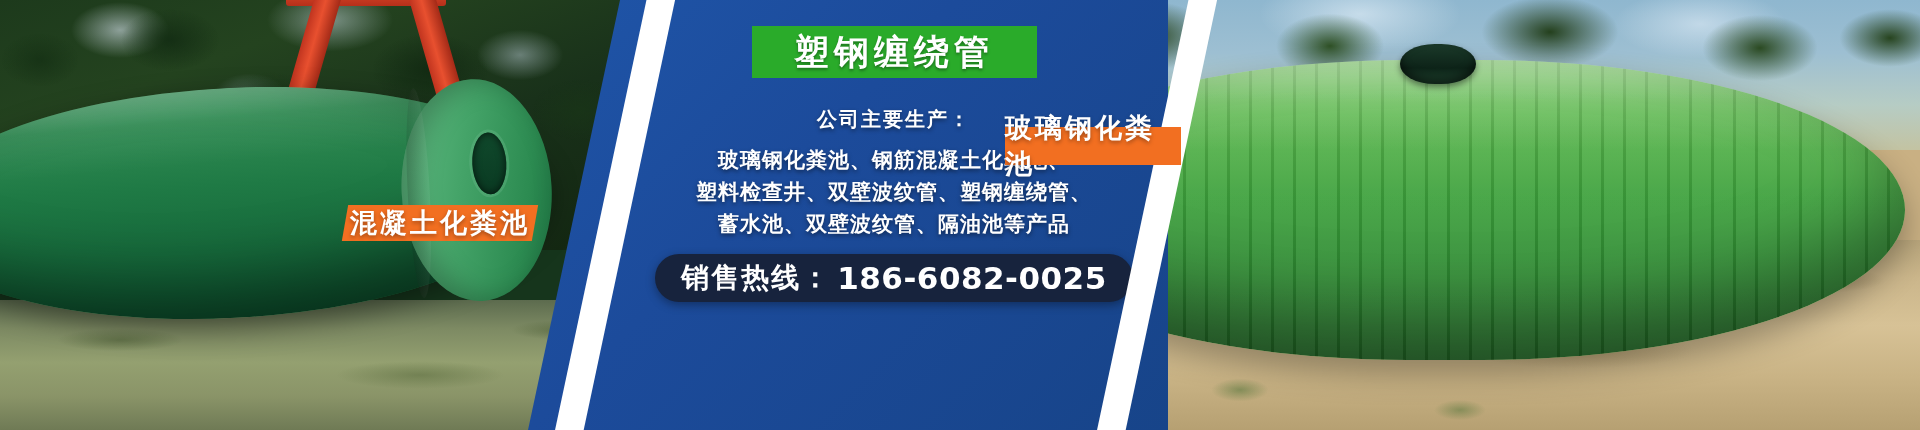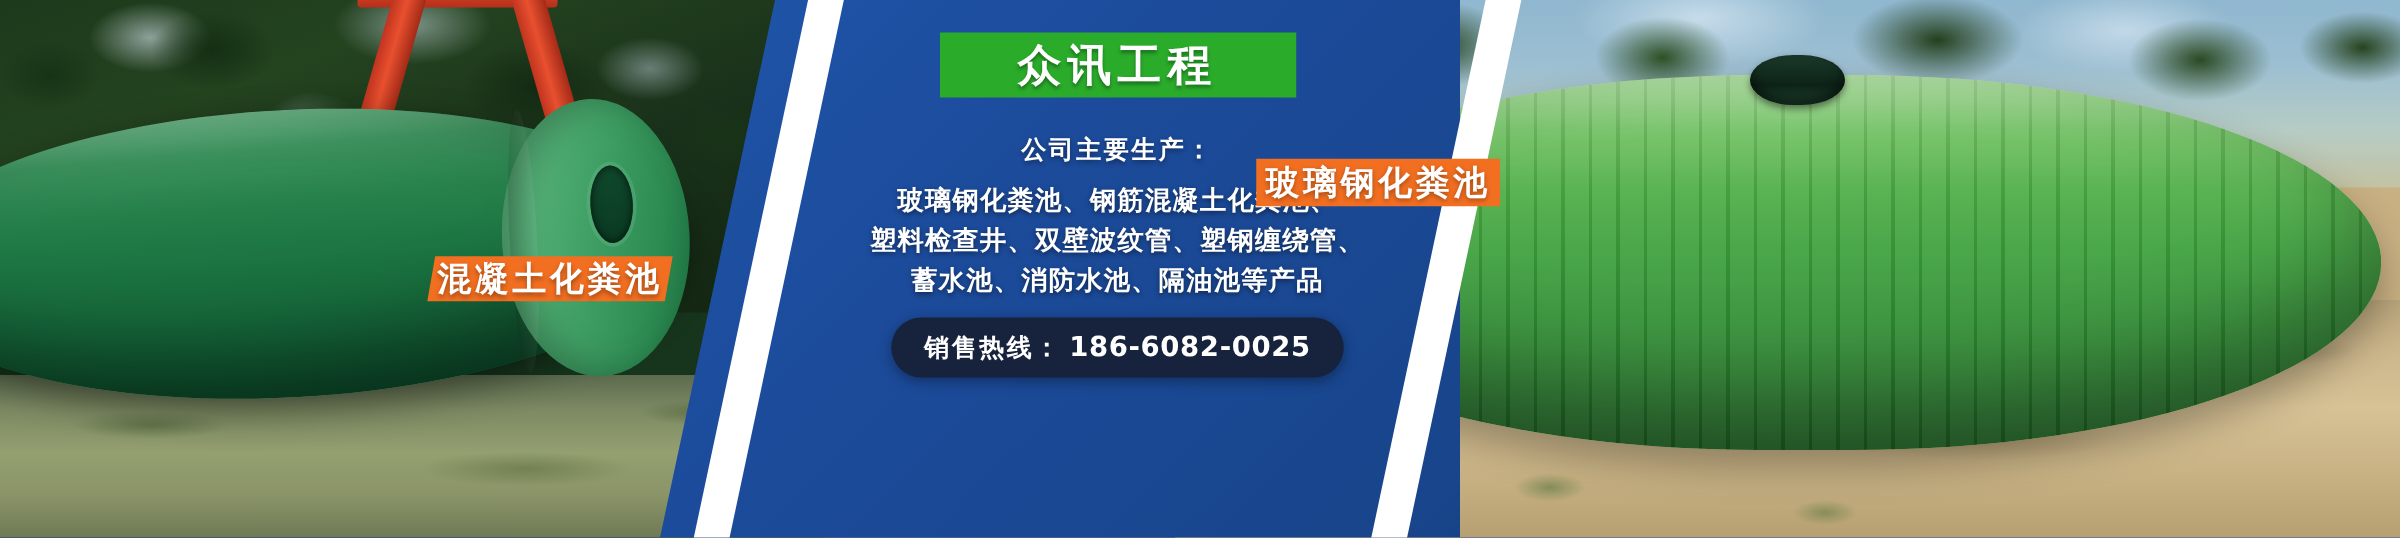--- a/index.html
+++ b/index.html
@@ -187,40 +187,40 @@
     font-family:"DejaVu Serif","Liberation Serif",serif; font-weight:bold;
     text-shadow:0 2px 5px rgba(0,0,0,.55);
   }
 
   .hotline{
     margin-top:16px; height:48px; padding:0 26px; border-radius:24px;
     background:#17233d; display:flex; align-items:center; gap:6px;
     box-shadow:0 3px 10px rgba(0,0,0,.35);
   }
   .hotline .hl-label{
-    font-size:20px; font-weight:bold; color:#ffffff; letter-spacing:2px;
+    font-size:28px; font-weight:bold; color:#ffffff; letter-spacing:2px;
     font-family:Liberation Mono, monospace;
   }
   .hotline .hl-number{
-    font-size:22px; font-weight:bold; color:#ffffff; letter-spacing:.5px;
+    font-size:31px; font-weight:bold; color:#ffffff; letter-spacing:.5px;
     font-family:"DejaVu Sans","Liberation Sans",sans-serif;
   }
 
   
   .caption{
     position:absolute; z-index:7; background:#f26f21;
     display:flex; align-items:center; justify-content:center;
     font-size:27px; font-weight:bold; color:#ffffff; letter-spacing:3px;
     font-family:"DejaVu Sans","Liberation Sans",sans-serif;
     text-shadow:0 2px 4px rgba(0,0,0,.35);
   }
   .caption-left { left:345px;  top:205px; width:190px; height:36px;
                   transform:skewX(-10deg); }
   .caption-left span { transform:skewX(10deg); display:block; }
-  .caption-right{ left:1005px; top:127px; width:195px; height:38px; }
+  .caption-right{ left:1005px; top:127px; width:176px; height:38px; }
 </style>
 </head>
 <body>
 
 <div class="banner">
 
   <div class="panel-left">
     <div class="pl-sky"></div>
     <div class="pl-foliage"></div>
     <div class="pl-ground"></div>
@@ -243,29 +243,29 @@
     <div class="pr-neck-b"></div>
   </div>
 
   <div class="slash slash-left"></div>
   <div class="slash slash-right"></div>
 
   <div class="panel-center">
     <div class="center-inner">
 
       <div class="title-box">
-        <span class="title-text">众讯工程</span>
+        <span class="title-text">塑钢缠绕管</span>
       </div>
 
       <div class="subhead">公司主要生产：</div>
 
       <div class="product-lines">
         <div class="pline">玻璃钢化粪池、钢筋混凝土化粪池、</div>
         <div class="pline">塑料检查井、双壁波纹管、塑钢缠绕管、</div>
-        <div class="pline">蓄水池、消防水池、隔油池等产品</div>
+        <div class="pline">蓄水池、双壁波纹管、隔油池等产品</div>
       </div>
 
 
       <div class="hotline">
         <span class="hl-label">销售热线：</span>
         <span class="hl-number">186-6082-0025</span>
       </div>
 
     </div>
   </div>

